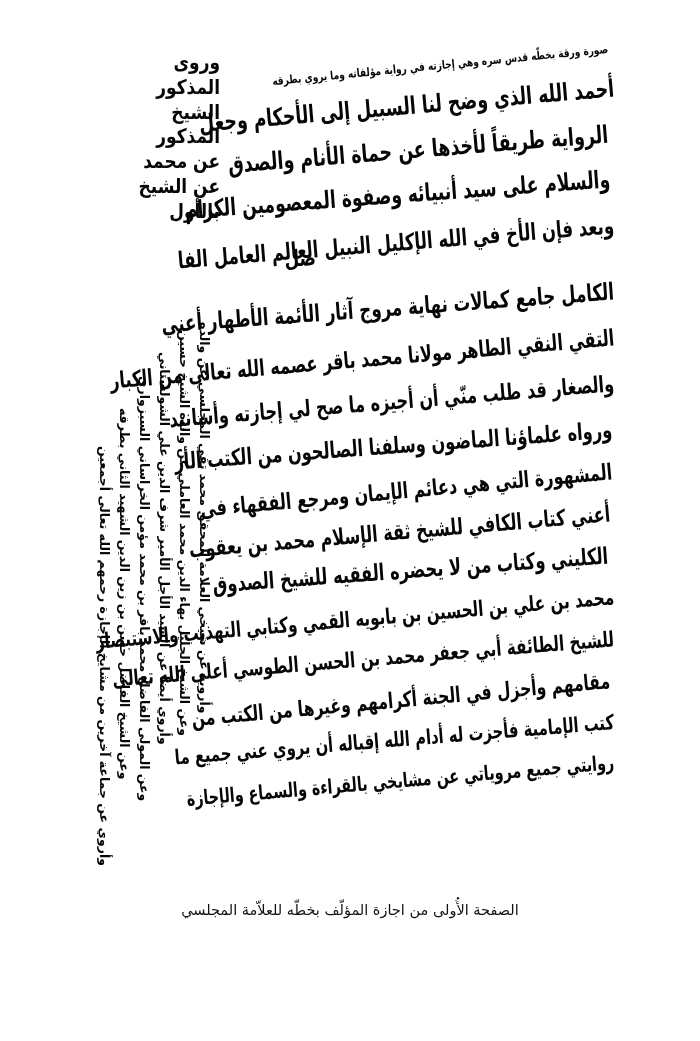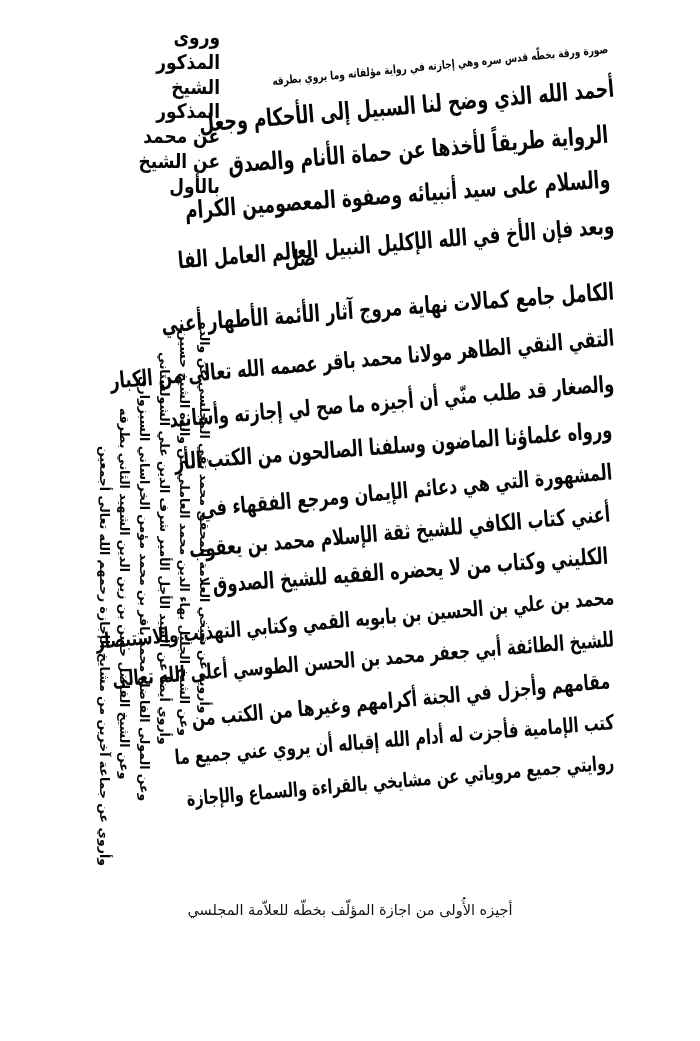--- a/index.html
+++ b/index.html
@@ -71,21 +71,21 @@
     font-weight: 700;
     letter-spacing: -0.3px;
     transform: rotate(-5.5deg) scaleY(1.3);
     transform-origin: right center;
     white-space: nowrap;
   }
 
   
   #margin-top-block {
     position: absolute;
-    top: 25px;
+    top: 50px;
     right: 480px;
     width: 110px;
   }
   .margin-top-line {
     text-align: right;
     font-size: 17px;
     font-weight: 700;
     line-height: 1.46;
     letter-spacing: -0.5px;
     transform: scaleY(1.18);
@@ -178,15 +178,15 @@
       <div class="rot ink">وعن المولى الفاضل محمد باقر بن محمد مؤمن الخراساني السبزواري</div>
     </div>
     <div class="vwrap" style="left:36px; top:90px;">
       <div class="rot ink">وعن الشيخ الفاضل حسن بن زين الدين الشهيد الثاني بطرقه</div>
     </div>
     <div class="vwrap" style="left:16px; top:128px;">
       <div class="rot ink">وأروي عن جماعة آخرين من مشايخ الإجازة رحمهم الله تعالى أجمعين</div>
     </div>
   </div>
 
-  <div id="caption">أجيزه الأُولى من اجازة المؤلّف بخطّه للعلاّمة المجلسي</div>
+  <div id="caption">الصفحة الأُولى من اجازة المؤلّف بخطّه للعلاّمة المجلسي</div>
 
 </div>
 
 </body></html>

